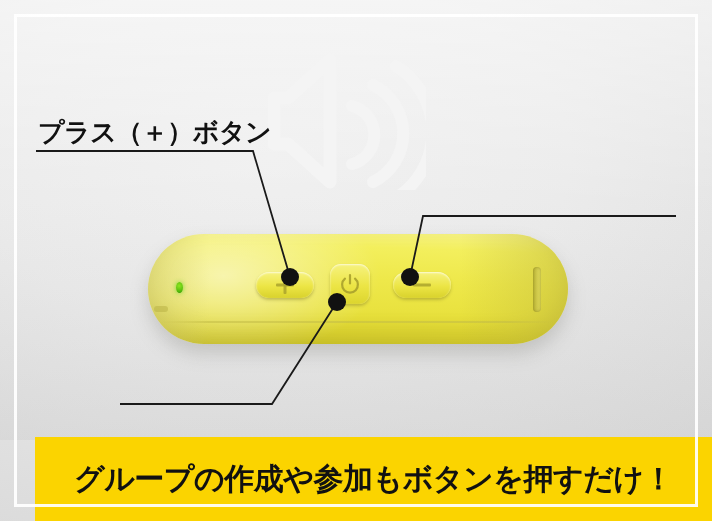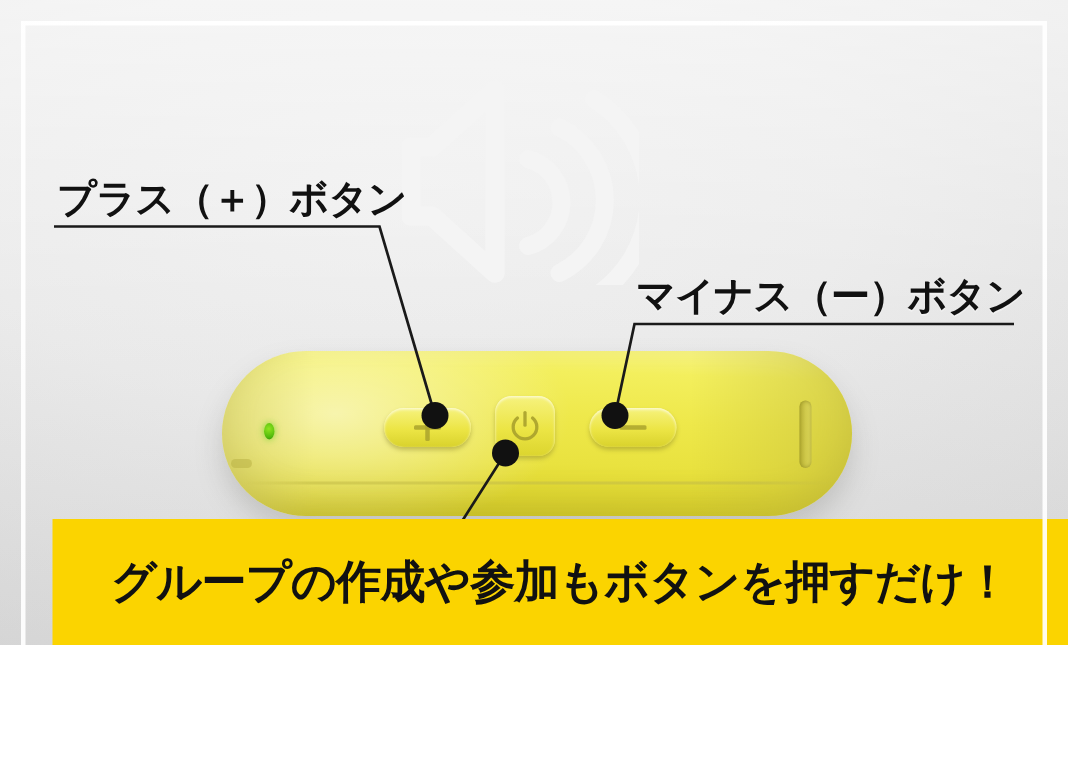--- a/index.html
+++ b/index.html
@@ -6,21 +6,21 @@
     margin: 0;
     padding: 0;
     background: #ffffff;
   }
   body {
     font-family: "Liberation Sans", sans-serif;
   }
   .stage {
     position: relative;
     width: 712px;
-    height: 430px;
+    height: 521px;
     overflow: hidden;
     background: radial-gradient(ellipse 120% 100% at 38% 30%, #eeeeee 0%, #e9e9e9 35%, #dcdcdc 75%, #d2d2d2 100%);
   }
   
   .photo-sheen {
     position: absolute;
     left: 0; top: 0; right: 0; height: 440px;
     background: linear-gradient(180deg, rgba(255,255,255,0.55) 0%, rgba(255,255,255,0.10) 45%, rgba(190,190,190,0.22) 100%);
     pointer-events: none;
   }
@@ -217,21 +217,20 @@
     <circle cx="290" cy="277" r="9" fill="#111111"></circle>
 
     <polyline points="676,216 423,216 410,277" fill="none" stroke="#1a1a1a" stroke-width="1.8"></polyline>
     <circle cx="410" cy="277" r="9" fill="#111111"></circle>
 
     <polyline points="120,404 272,404 337,302" fill="none" stroke="#1a1a1a" stroke-width="1.8"></polyline>
     <circle cx="337" cy="302" r="9" fill="#111111"></circle>
   </svg>
 
   <div class="callout-text" id="lbl-plus">プラス（＋）ボタン</div>
-  <div class="callout-text" id="lbl-minus">マイナス（ー）ボタン</div>
 
   <div class="banner">
     <div class="banner-inner">
       <span class="banner-text">グループの作成や参加もボタンを押すだけ！</span>
     </div>
   </div>
 
   <div class="frame"></div>
 
 </div>

